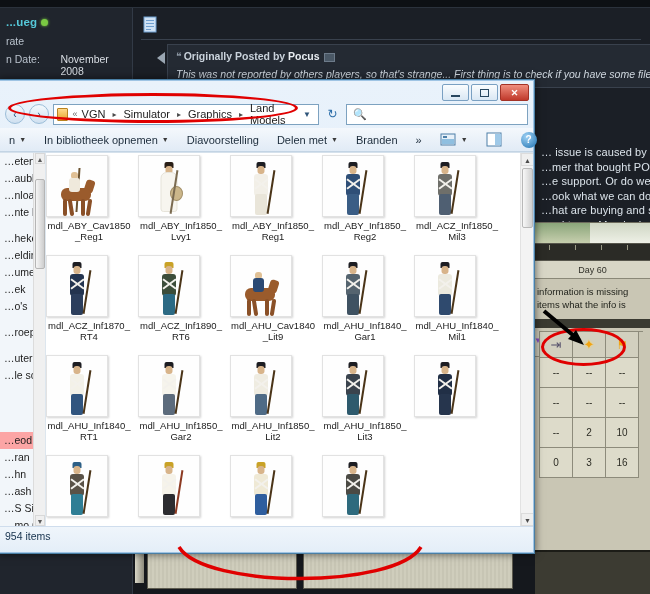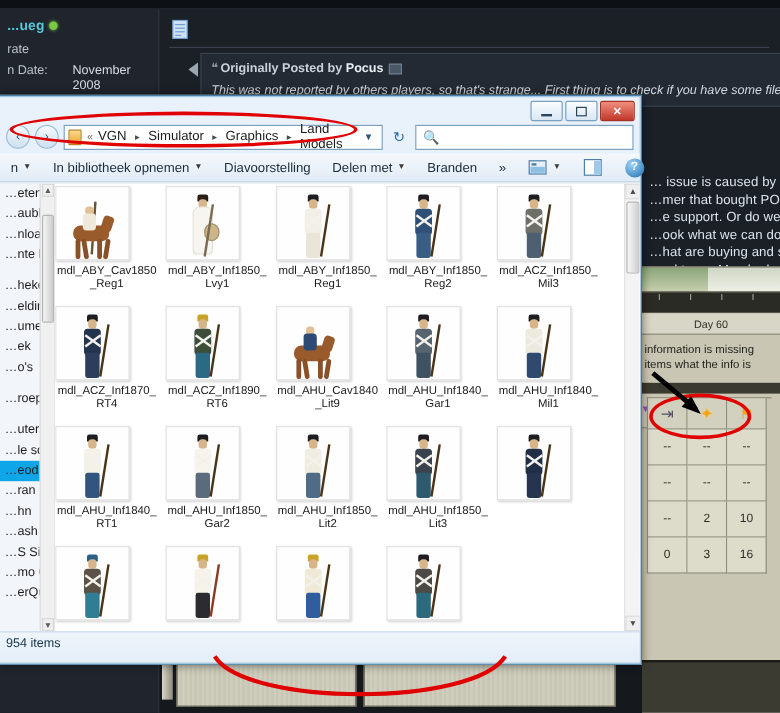--- a/index.html
+++ b/index.html
@@ -161,21 +161,21 @@
      color:#fff; font-size:10px; font-weight:bold; text-align:center; line-height:16px;}
 
   
   .ex-body { position:absolute; left:0; top:71px; right:0; bottom:26px; display:flex;
      background:#fff; border-top:1px solid #d5e1ec; }
   .navpane { width:46px; background:#f2f6fa; border-right:1px solid #dde6ee;
      position:relative; overflow:hidden; }
   .np-scroller { position:absolute; left:0; top:0; width:46px; }
   .np-item { font-size:10.5px; color:#1c1c1c; height:17px; line-height:17px;
      white-space:nowrap; padding-left:4px; overflow:hidden;}
-  .np-item.sel { background:#0ea5e9; }
+  .np-item.sel { background:#fca5a5;margin-top:48px; }
   .np-gap { height:9px; }
   .np-scrollbar { position:absolute; right:0; top:0; width:12px; height:100%;
      background:#f0f0f0; border-left:1px solid #dcdcdc;}
   .np-thumb { position:absolute; left:1px; top:26px; width:10px; height:90px;
      background:linear-gradient(90deg,#f6f6f6,#cdcdcd); border:1px solid #b5b5b5; border-radius:2px;}
   .np-arrow { position:absolute; left:1px; width:10px; height:11px; text-align:center;
      font-size:7px; color:#5a5a5a; line-height:11px; background:#efefef; border:1px solid #d8d8d8;}
 
   .content { flex:1; position:relative; background:#fff; overflow:hidden; }
   .grid { position:absolute; left:0; top:2px; right:13px; display:flex; flex-wrap:wrap; }

